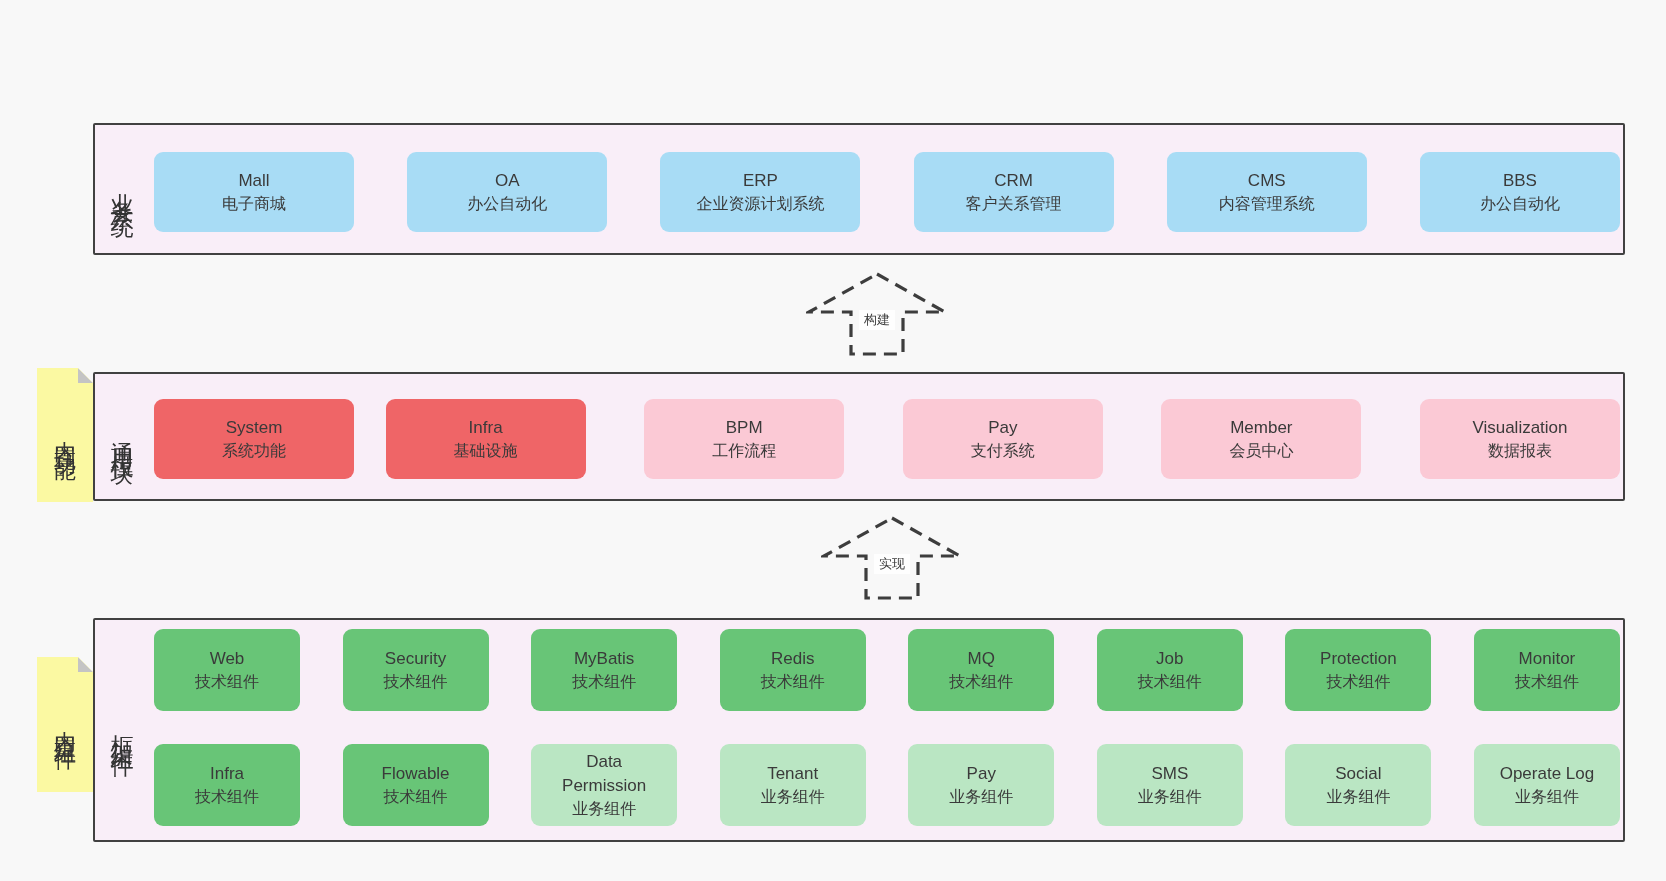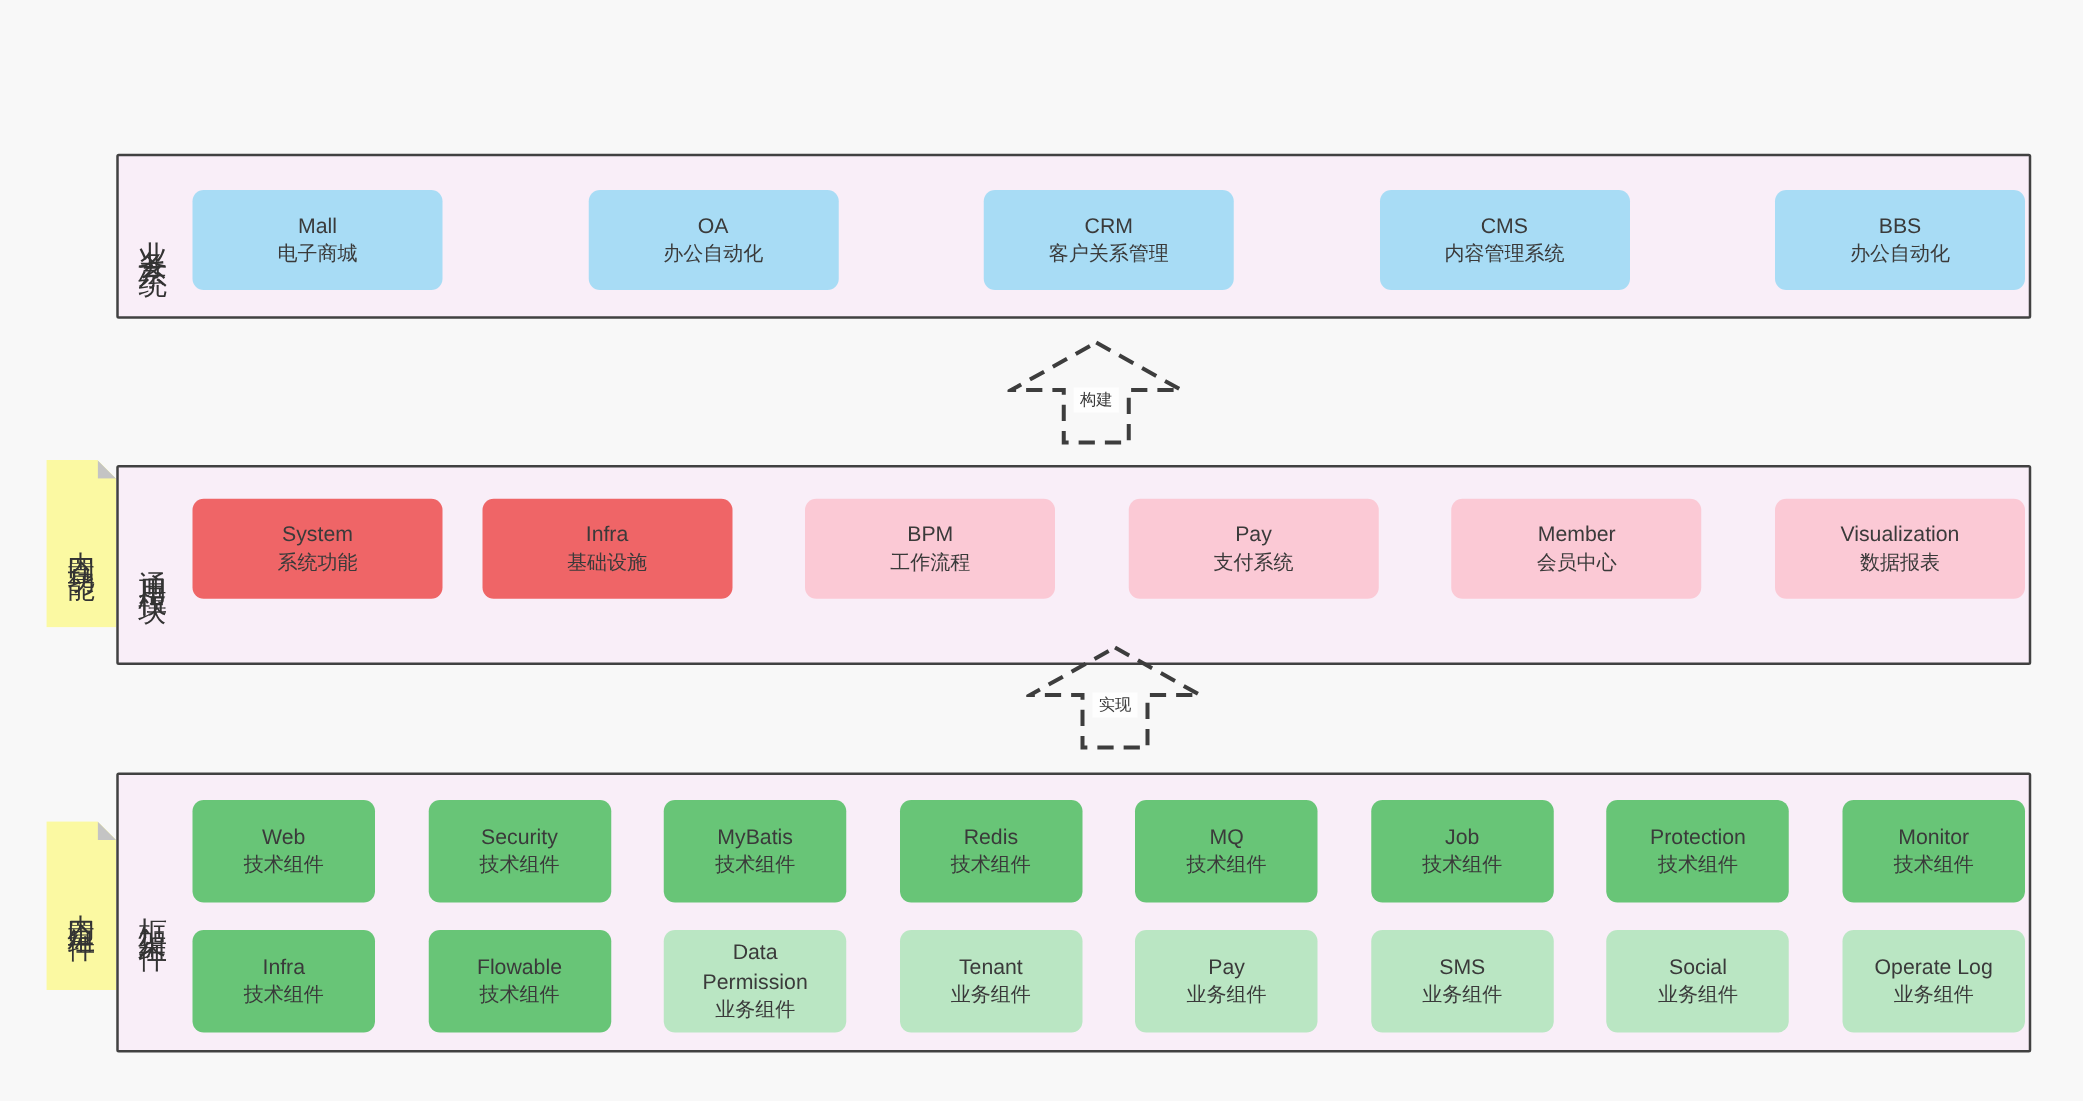--- a/index.html
+++ b/index.html
@@ -14,21 +14,21 @@
 
   .band {
     position: absolute;
     left: 93px;
     width: 1532px;
     background: #f9eef8;
     border: 2px solid #414141;
     border-radius: 2px;
   }
   #band-business   { top: 123px; height: 132px; }
-  #band-modules    { top: 372px; height: 160px; }
+  #band-modules    { top: 372px; height: 129px; }
   #band-components { top: 618px; height: 224px; }
 
   .vlabel {
     position: absolute;
     left: 10px; top: 0; bottom: 0;
     width: 36px;
     display: flex; align-items: center; justify-content: center;
     font-size: 23px; color: #333;
   }
   .vlabel span {
@@ -39,21 +39,21 @@
 
   .row {
     position: absolute;
     left: 59px;
     width: 1466px;
     display: flex;
     justify-content: space-between;
   }
   #band-business .row { top: 27px; }
   #band-modules  .row { top: 25px; }
-  #band-components .row.r1 { top: 20px; }
+  #band-components .row.r1 { top: 9px; }
   #band-components .row.r2 { top: 124px; }
 
   .box {
     border-radius: 9px;
     display: flex; flex-direction: column;
     align-items: center; justify-content: center;
     text-align: center;
     color: #3a3a3a;
     line-height: 1.42;
   }
@@ -121,20 +121,24 @@
   <div class="row">
     <div class="box blue w200">
       <span class="en">Mall</span>
       <span class="cn">电子商城</span>
     </div>
     <div class="box blue w200">
       <span class="en">OA</span>
       <span class="cn">办公自动化</span>
     </div>
     <div class="box blue w200">
+      <span class="en">ERP</span>
+      <span class="cn">企业资源计划系统</span>
+    </div>
+    <div class="box blue w200">
       <span class="en">CRM</span>
       <span class="cn">客户关系管理</span>
     </div>
     <div class="box blue w200">
       <span class="en">CMS</span>
       <span class="cn">内容管理系统</span>
     </div>
     <div class="box blue w200">
       <span class="en">BBS</span>
       <span class="cn">办公自动化</span>

